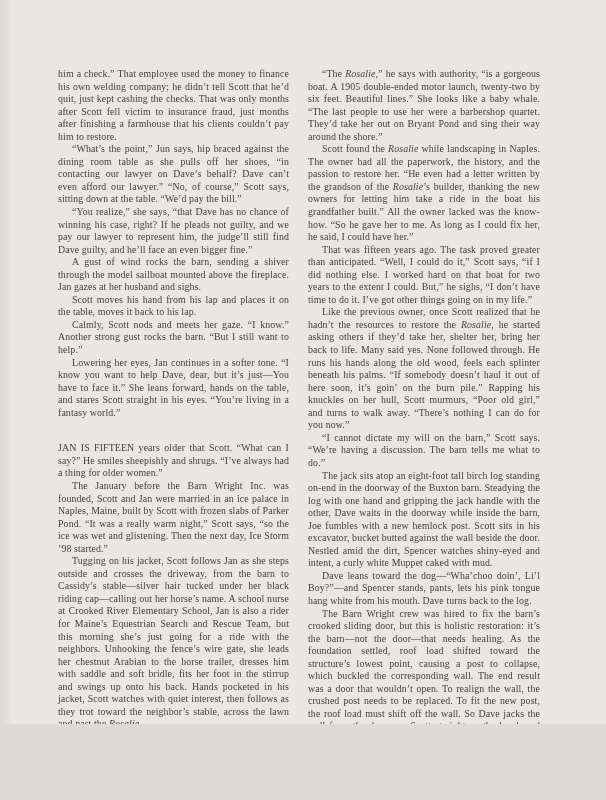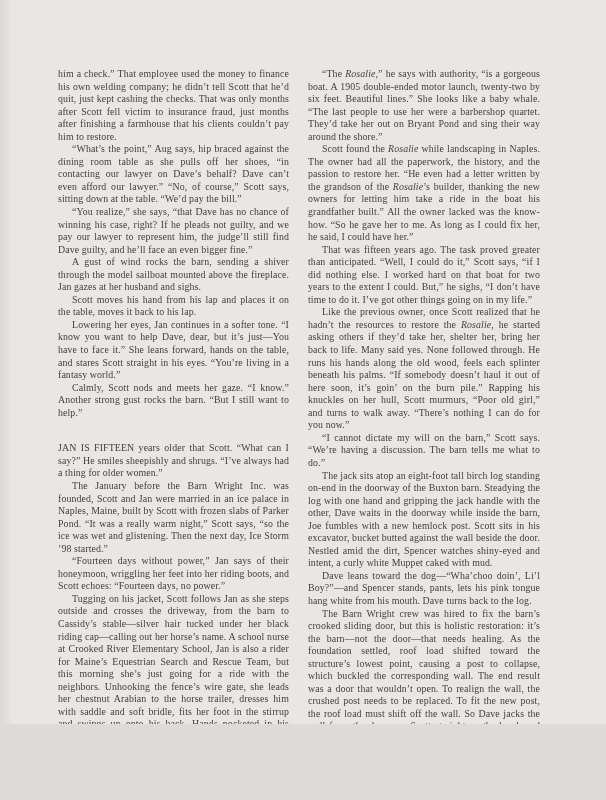--- a/index.html
+++ b/index.html
@@ -53,29 +53,28 @@
   .page-footer .folio { font-size: 13px; }
   .page-footer .magazine { letter-spacing: 0.8px; font-size: 8.5px; }
 </style>
 </head>
 <body>
 
 <div class="scan-page">
 
   <div class="column column-left">
       <p class="no-indent">him a check.” That employee used the money to finance his own welding company; he didn’t tell Scott that he’d quit, just kept cashing the checks. That was only months after Scott fell victim to insurance fraud, just months after finishing a farmhouse that his clients couldn’t pay him to restore.</p>
-      <p>“What’s the point,” Aug says, hip braced against the dining room table as she pulls off her shoes, “in contacting our lawyer on Dave’s behalf? Dave can’t even afford our lawyer.” “No, of course,” Scott says, sitting down at the table. “We’d pay the bill.”</p>
+      <p>“What’s the point,” Jun says, hip braced against the dining room table as she pulls off her shoes, “in contacting our lawyer on Dave’s behalf? Dave can’t even afford our lawyer.” “No, of course,” Scott says, sitting down at the table. “We’d pay the bill.”</p>
       <p>“You realize,” she says, “that Dave has no chance of winning his case, right? If he pleads not guilty, and we pay our lawyer to represent him, the judge’ll still find Dave guilty, and he’ll face an even bigger fine.”</p>
       <p>A gust of wind rocks the barn, sending a shiver through the model sailboat mounted above the fireplace. Jan gazes at her husband and sighs.</p>
       <p>Scott moves his hand from his lap and places it on the table, moves it back to his lap.</p>
+      <p>Calmly, Scott nods and meets her gaze. “I know.” Another strong gust rocks the barn. “But I still want to help.”</p>
       <p>Lowering her eyes, Jan continues in a softer tone. “I know you want to help Dave, dear, but it’s just—You have to face it.” She leans forward, hands on the table, and stares Scott straight in his eyes. “You’re living in a fantasy world.”</p>
-      <p>Calmly, Scott nods and meets her gaze. “I know.” Another strong gust rocks the barn. “But I still want to help.”</p>
       <p class="section-start">JAN IS FIFTEEN years older that Scott. “What can I say?” He smiles sheepishly and shrugs. “I’ve always had a thing for older women.”</p>
       <p>The January before the Barn Wright Inc. was founded, Scott and Jan were married in an ice palace in Naples, Maine, built by Scott with frozen slabs of Parker Pond. “It was a really warm night,” Scott says, “so the ice was wet and glistening. Then the next day, Ice Storm ’98 started.”</p>
-      <p>“Fourteen days without power,” Jan says of their honeymoon, wriggling her feet into her riding boots, and Scott echoes: “Fourteen days, no power.”</p>
       <p>Tugging on his jacket, Scott follows Jan as she steps outside and crosses the driveway, from the barn to Cassidy’s stable—silver hair tucked under her black riding cap—calling out her horse’s name. A school nurse at Crooked River Elementary School, Jan is also a rider for Maine’s Equestrian Search and Rescue Team, but this morning she’s just going for a ride with the neighbors. Unhooking the fence’s wire gate, she leads her chestnut Arabian to the horse trailer, dresses him with saddle and soft bridle, fits her foot in the stirrup and swings up onto his back. Hands pocketed in his jacket, Scott watches with quiet interest, then follows as they trot toward the neighbor’s stable, across the lawn and past the <em>Rosalie</em>.</p>
       <p>In the warm Sunday sun, the <em>Rosalie</em> stands like a salt-dried chunk of driftwood on the pasture’s edge, weathered grey and rotten in her berth, flaking paint flares from her belly like a corona of colorless fire. Leaning against her hull, Scott rests his chin on her wooden lip.</p>
     </div>
 
   <div class="column column-right">
       <p>“The <em>Rosalie</em>,” he says with authority, “is a gorgeous boat. A 1905 double-ended motor launch, twenty-two by six feet. Beautiful lines.” She looks like a baby whale. “The last people to use her were a barbershop quartet. They’d take her out on Bryant Pond and sing their way around the shore.”</p>
       <p>Scott found the <em>Rosalie</em> while landscaping in Naples. The owner had all the paperwork, the history, and the passion to restore her. “He even had a letter written by the grandson of the <em>Rosalie</em>’s builder, thanking the new owners for letting him take a ride in the boat his grandfather built.” All the owner lacked was the know-how. “So he gave her to me. As long as I could fix her, he said, I could have her.”</p>
       <p>That was fifteen years ago. The task proved greater than anticipated. “Well, I could do it,” Scott says, “if I did nothing else. I worked hard on that boat for two years to the extent I could. But,” he sighs, “I don’t have time to do it. I’ve got other things going on in my life.”</p>
       <p>Like the previous owner, once Scott realized that he hadn’t the resources to restore the <em>Rosalie</em>, he started asking others if they’d take her, shelter her, bring her back to life. Many said yes. None followed through. He runs his hands along the old wood, feels each splinter beneath his palms. “If somebody doesn’t haul it out of here soon, it’s goin’ on the burn pile.” Rapping his knuckles on her hull, Scott murmurs, “Poor old girl,” and turns to walk away. “There’s nothing I can do for you now.”</p>
       <p>“I cannot dictate my will on the barn,” Scott says. “We’re having a discussion. The barn tells me what to do.”</p>

